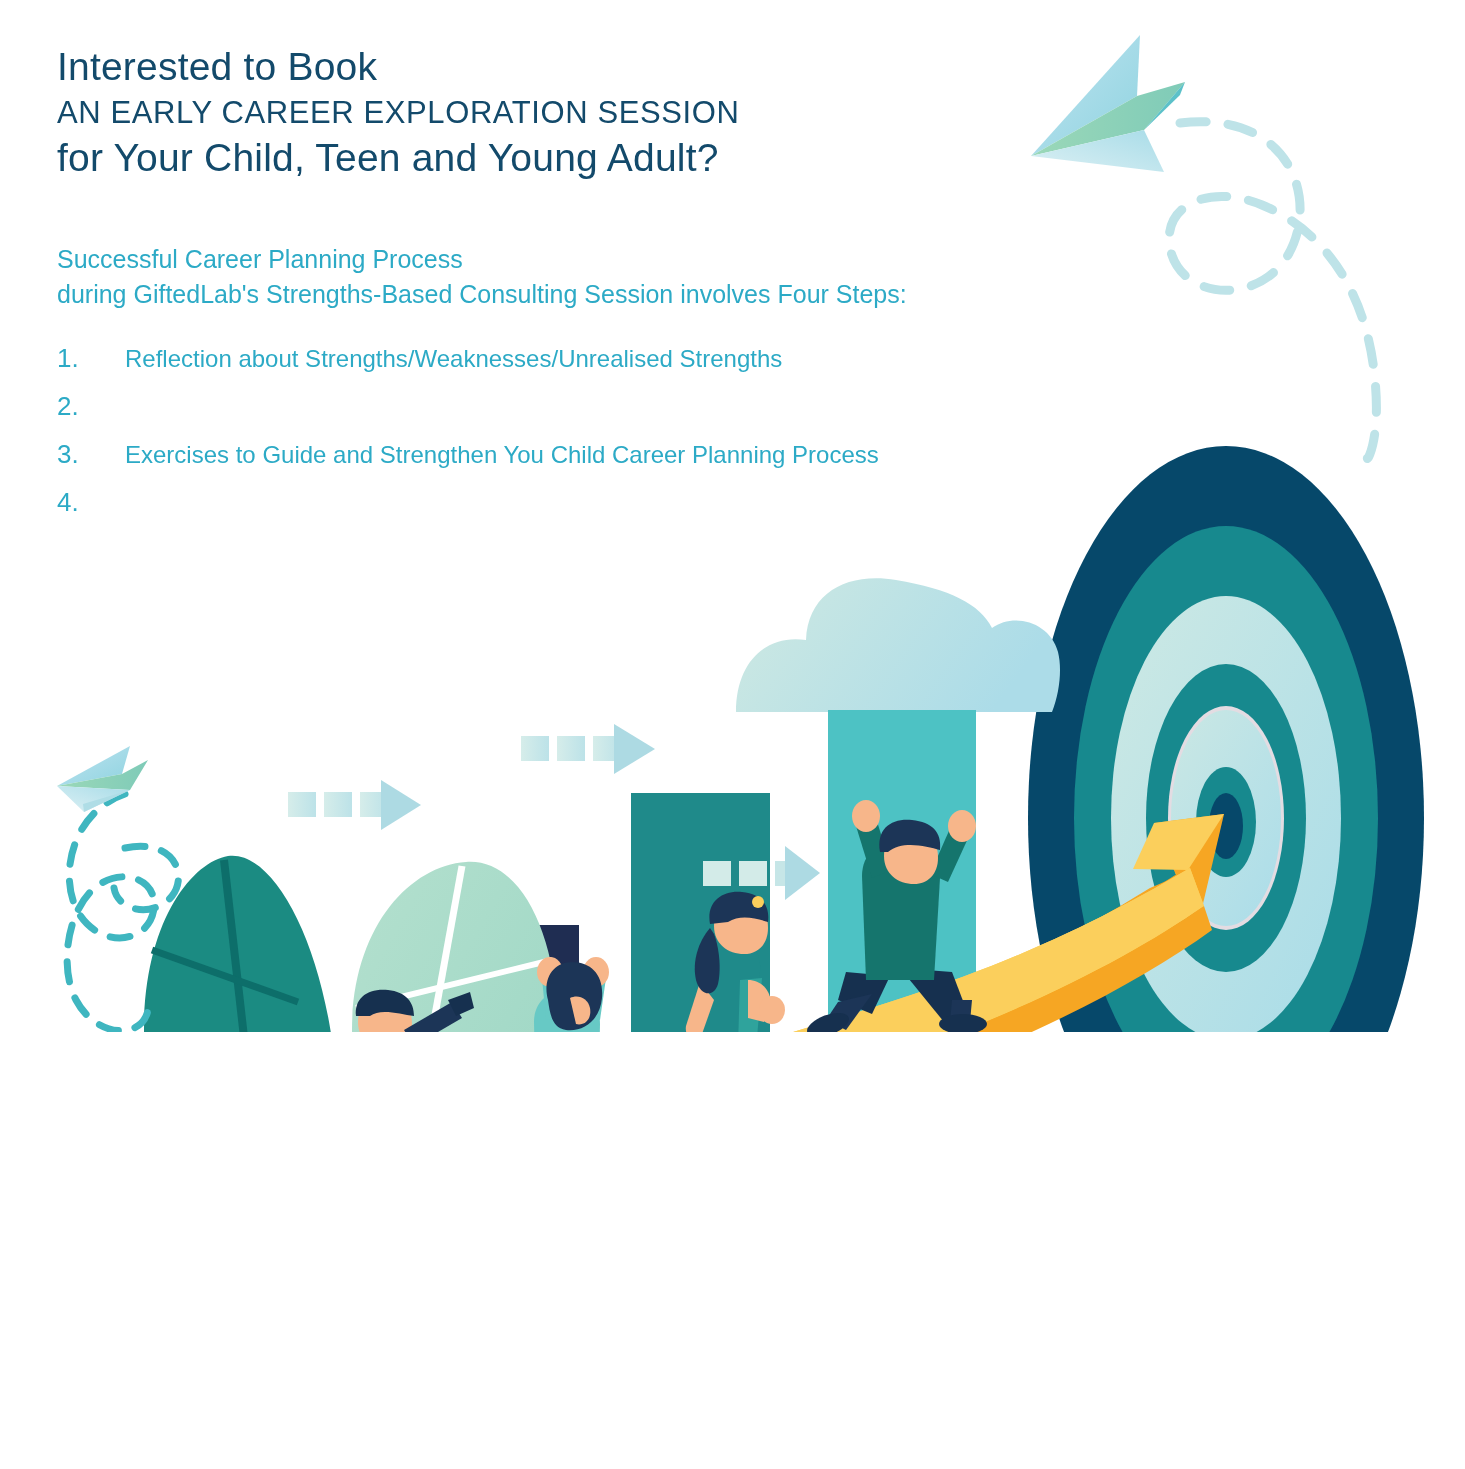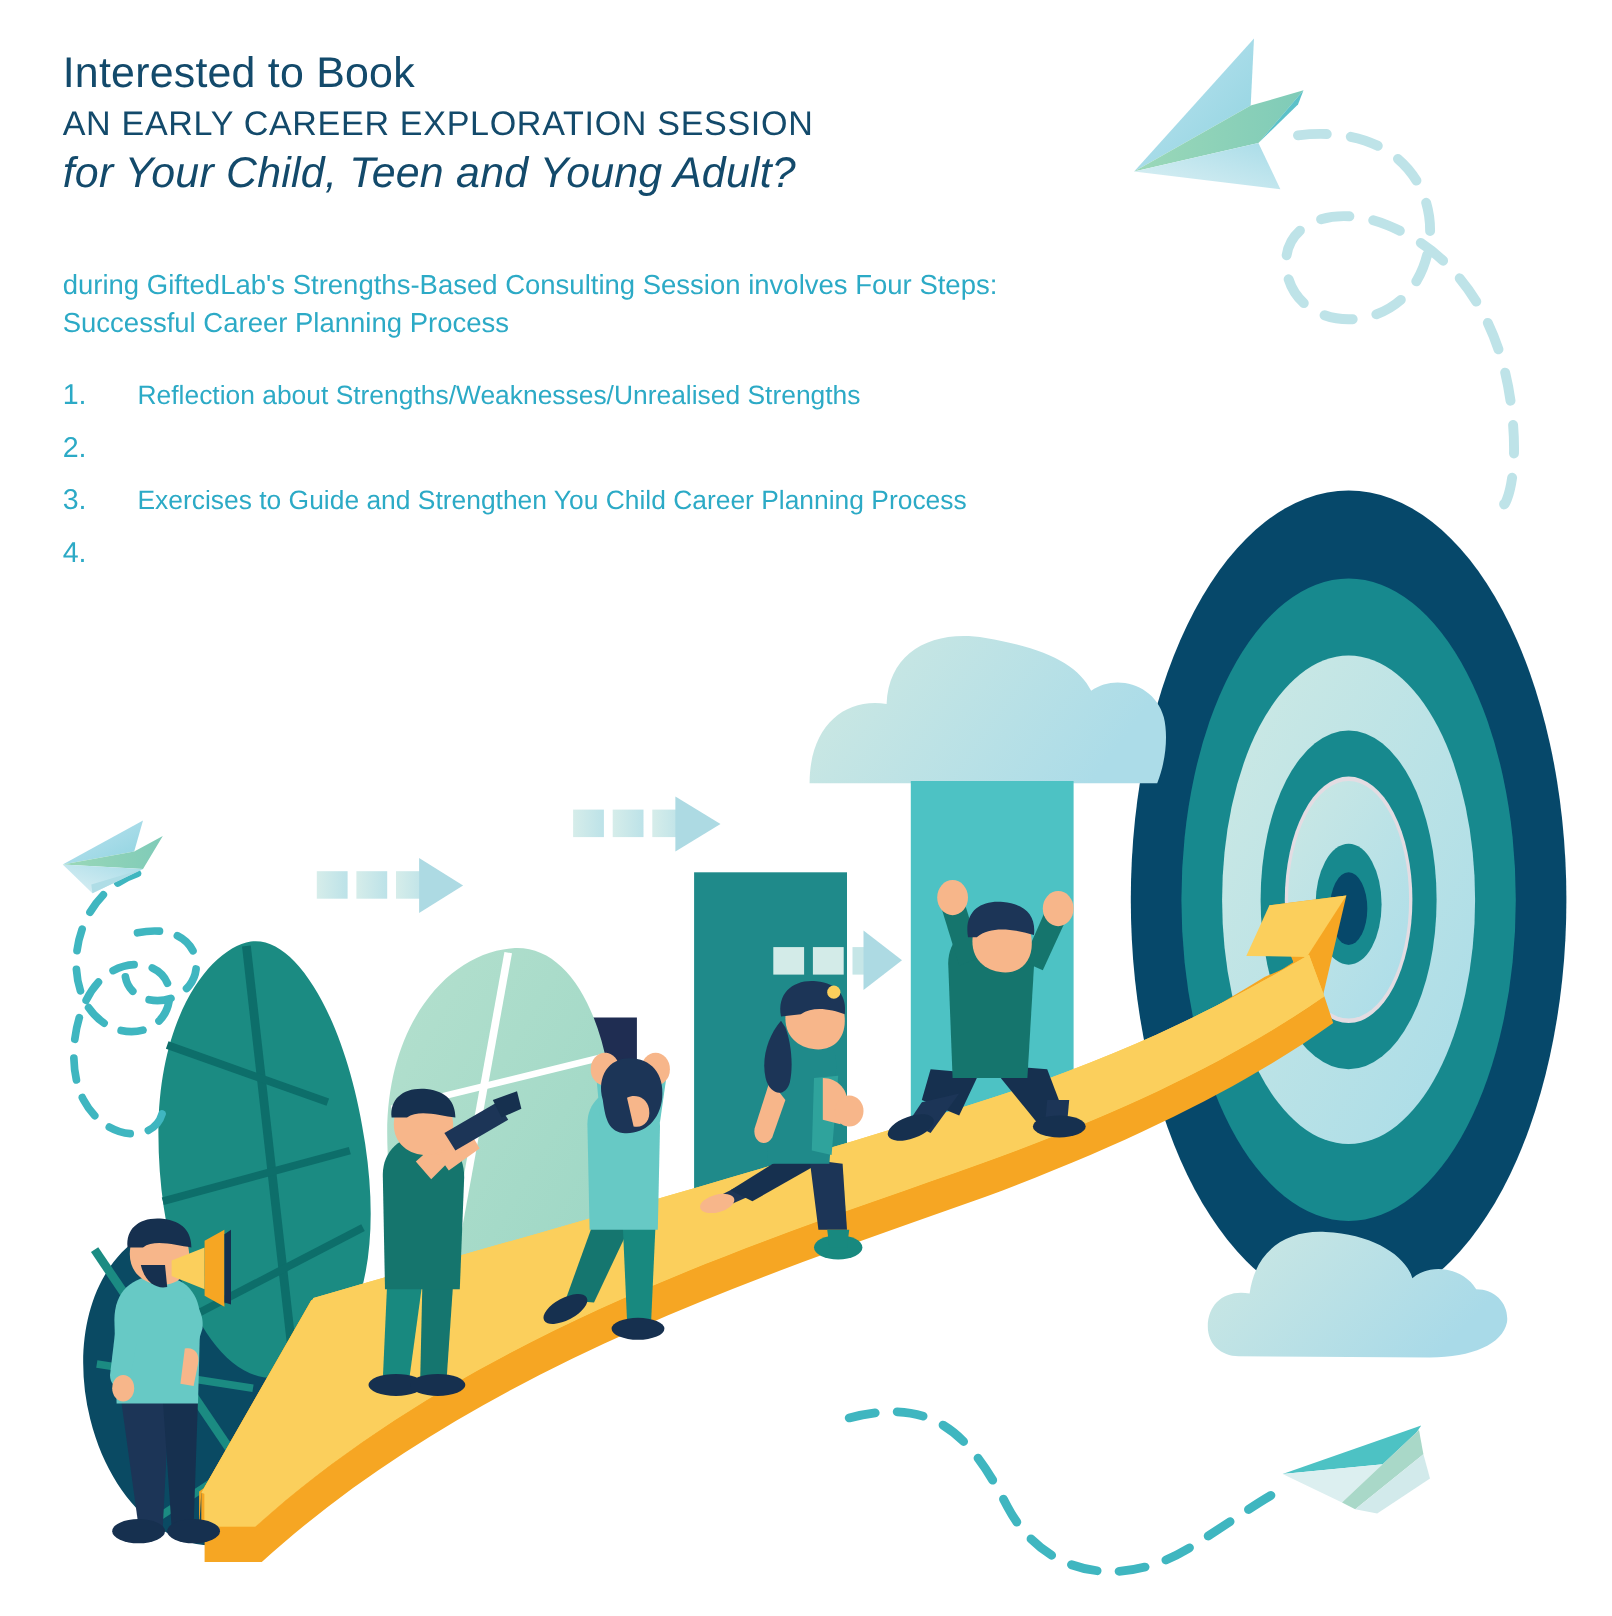--- a/index.html
+++ b/index.html
@@ -6,21 +6,21 @@
     margin: 0;
     padding: 0;
     background: #ffffff;
   }
   body {
     font-family: "Liberation Sans", sans-serif;
   }
   #poster {
     position: relative;
     width: 1465px;
-    height: 1469px;
+    height: 1032px;
     background: #ffffff;
     overflow: hidden;
   }
   .text-block {
     position: absolute;
     left: 57px;
     top: 42px;
     width: 940px;
     z-index: 40;
   }
@@ -37,21 +37,20 @@
   .h-line2 {
     font-size: 31px;
     font-weight: 400;
     display: block;
     letter-spacing: 0.6px;
   }
   .h-line3 {
     font-size: 39px;
     font-weight: 400;
     display: block;
-    font-style: italic;
   }
   .intro {
     margin-top: 58px;
     color: #2CAAC6;
     font-size: 25px;
     line-height: 1.42;
   }
   .intro span { display: block; }
   .steps {
     margin-top: 30px;
@@ -386,22 +385,22 @@
   </svg>
 
   <div class="text-block">
     <div class="headline">
       <span class="h-line1">Interested to Book</span>
       <span class="h-line2">AN EARLY CAREER EXPLORATION SESSION</span>
       <span class="h-line3">for Your Child, Teen and Young Adult?</span>
     </div>
 
     <div class="intro">
+      <span>Successful Career Planning Process</span>
       <span>during GiftedLab's Strengths-Based Consulting Session involves Four Steps:</span>
-      <span>Successful Career Planning Process</span>
     </div>
 
     <ol class="steps">
       <li>
         <span class="num">1.</span>
         <span class="txt">Reflection about Strengths/Weaknesses/Unrealised Strengths</span>
       </li>
       <li>
         <span class="num">2.</span>
       </li>

